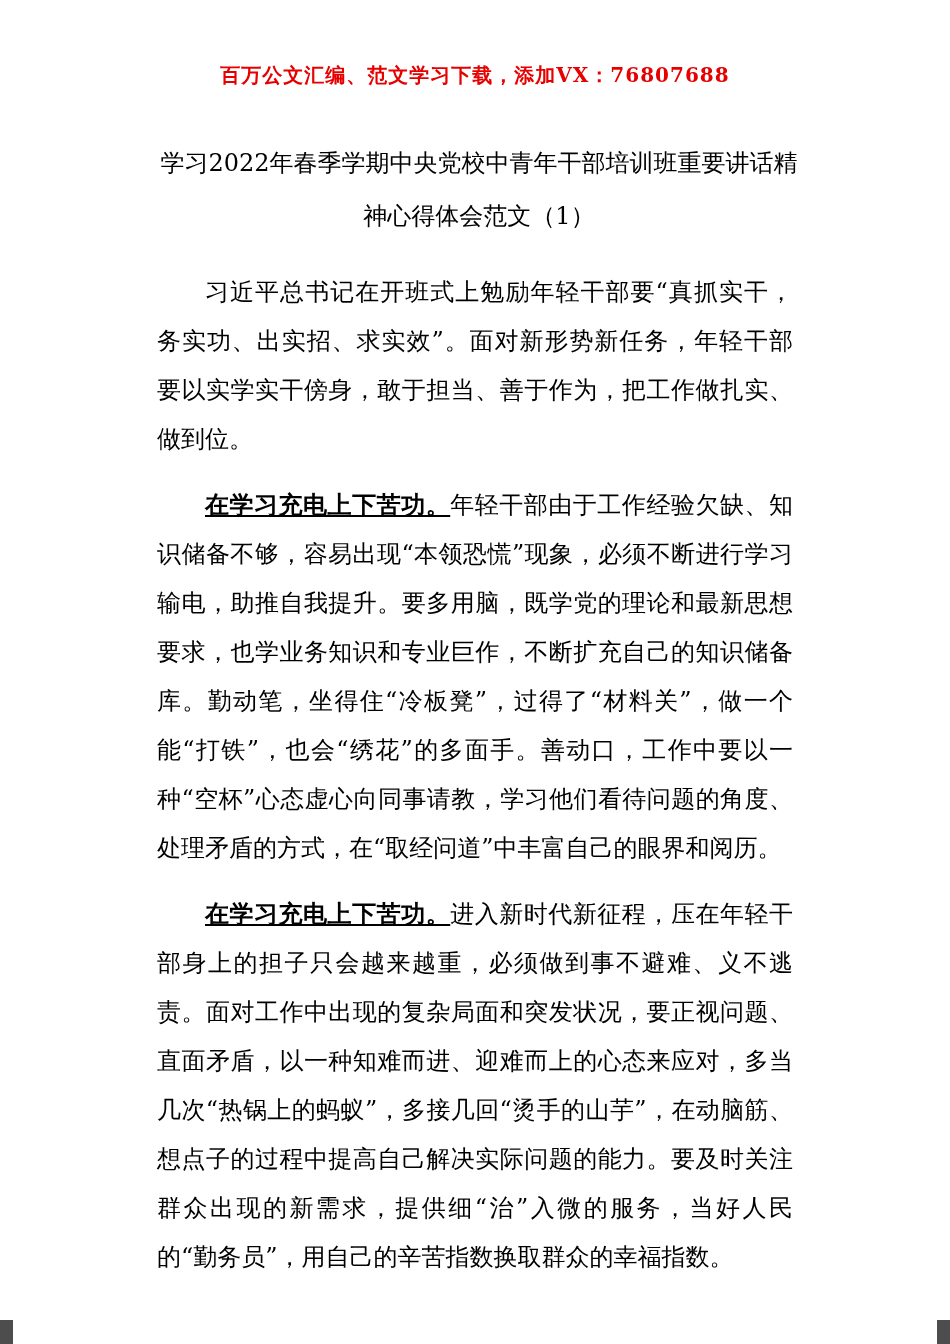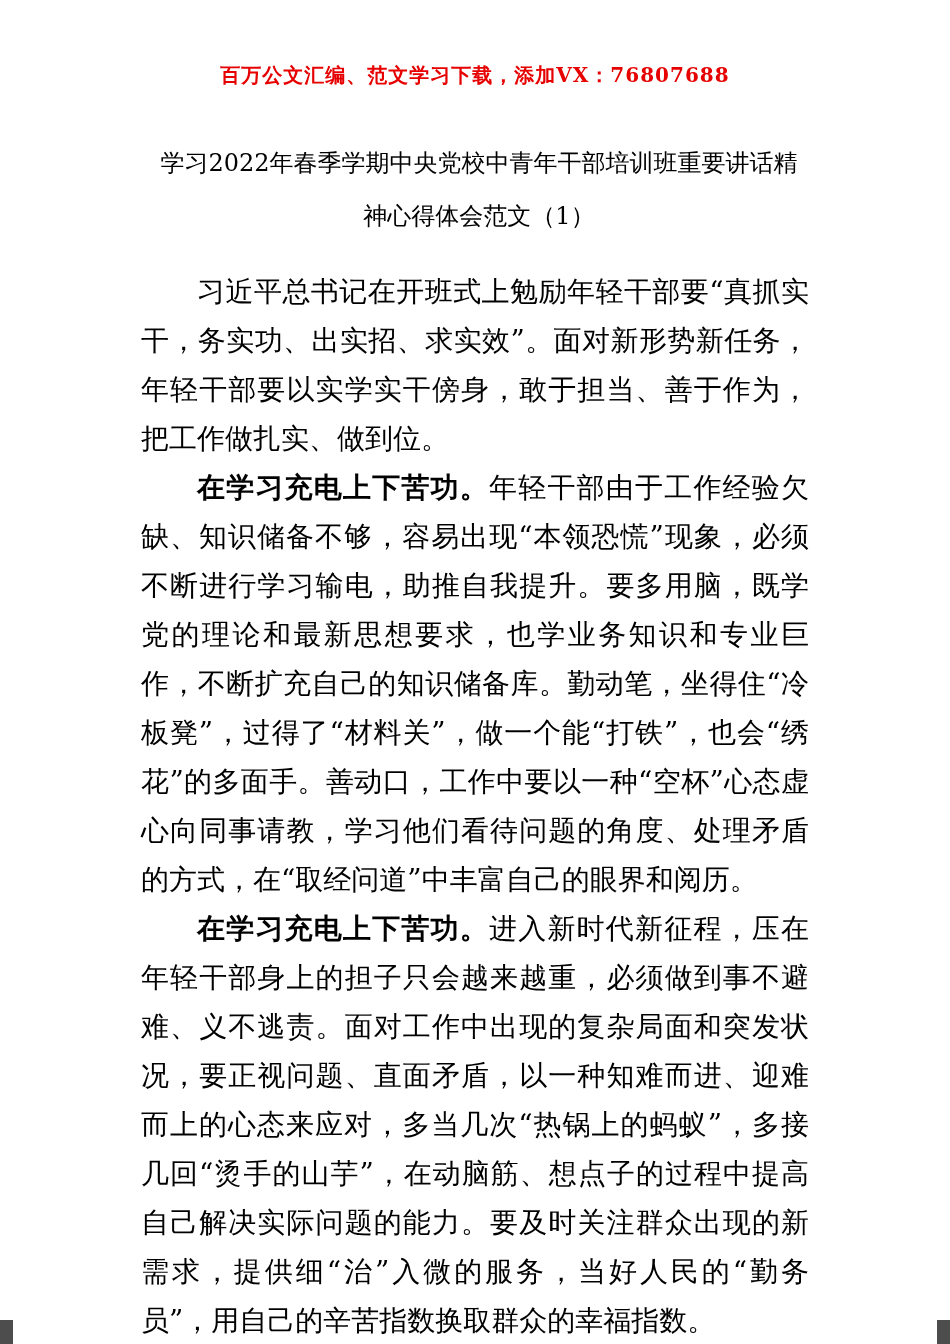--- a/index.html
+++ b/index.html
@@ -35,29 +35,30 @@
   }
   .doc-title {
     margin: 48px 0 24px 8px;
     text-align: center;
     font-size: 24px;
     font-weight: normal;
     line-height: 53px;
     color: #000000;
   }
   .para {
-    margin: 0;
-    font-size: 28px;
+    margin: 16px;
+    font-size: 24px;
     line-height: 49px;
     text-align: justify;
     text-indent: 2em;
     color: #000000;
   }
   .para .lead {
     font-weight: bold;
+    text-decoration: underline;
   }
   .corner-mark {
     position: absolute;
     bottom: 0;
     width: 13px;
     height: 24px;
     background: #4d4d4d;
   }
   .corner-left  { left: 0; }
   .corner-right { right: 0; }

